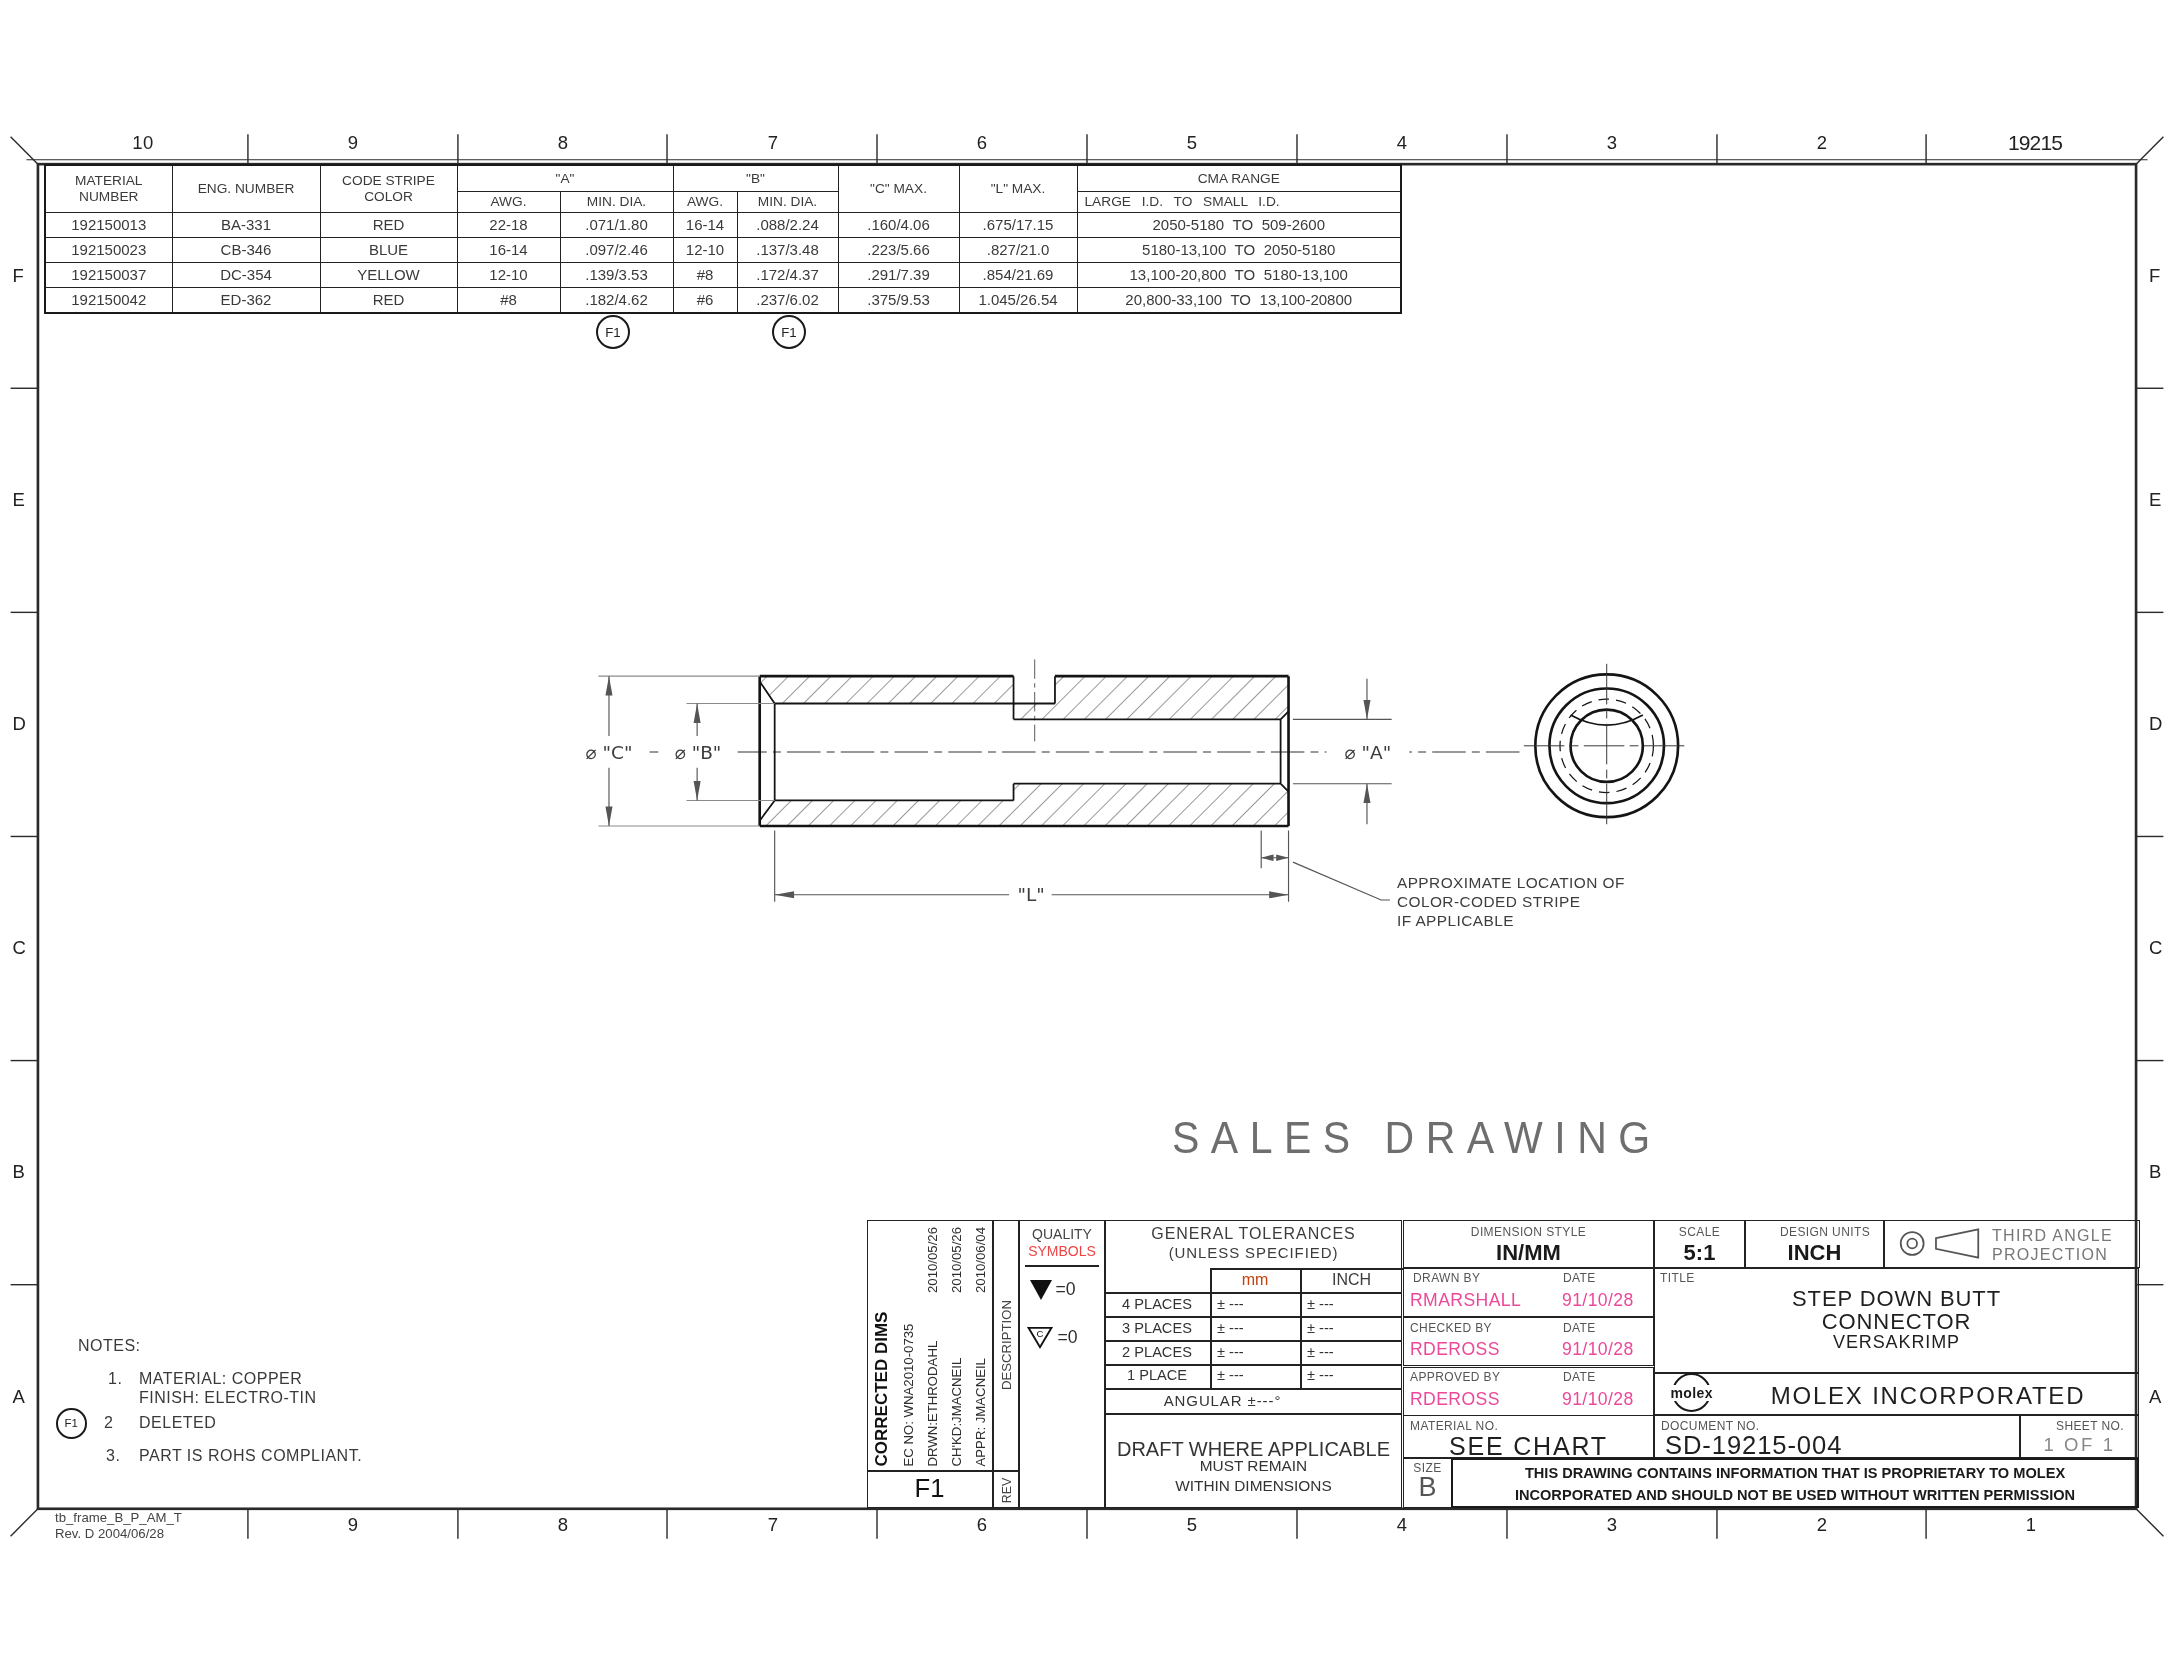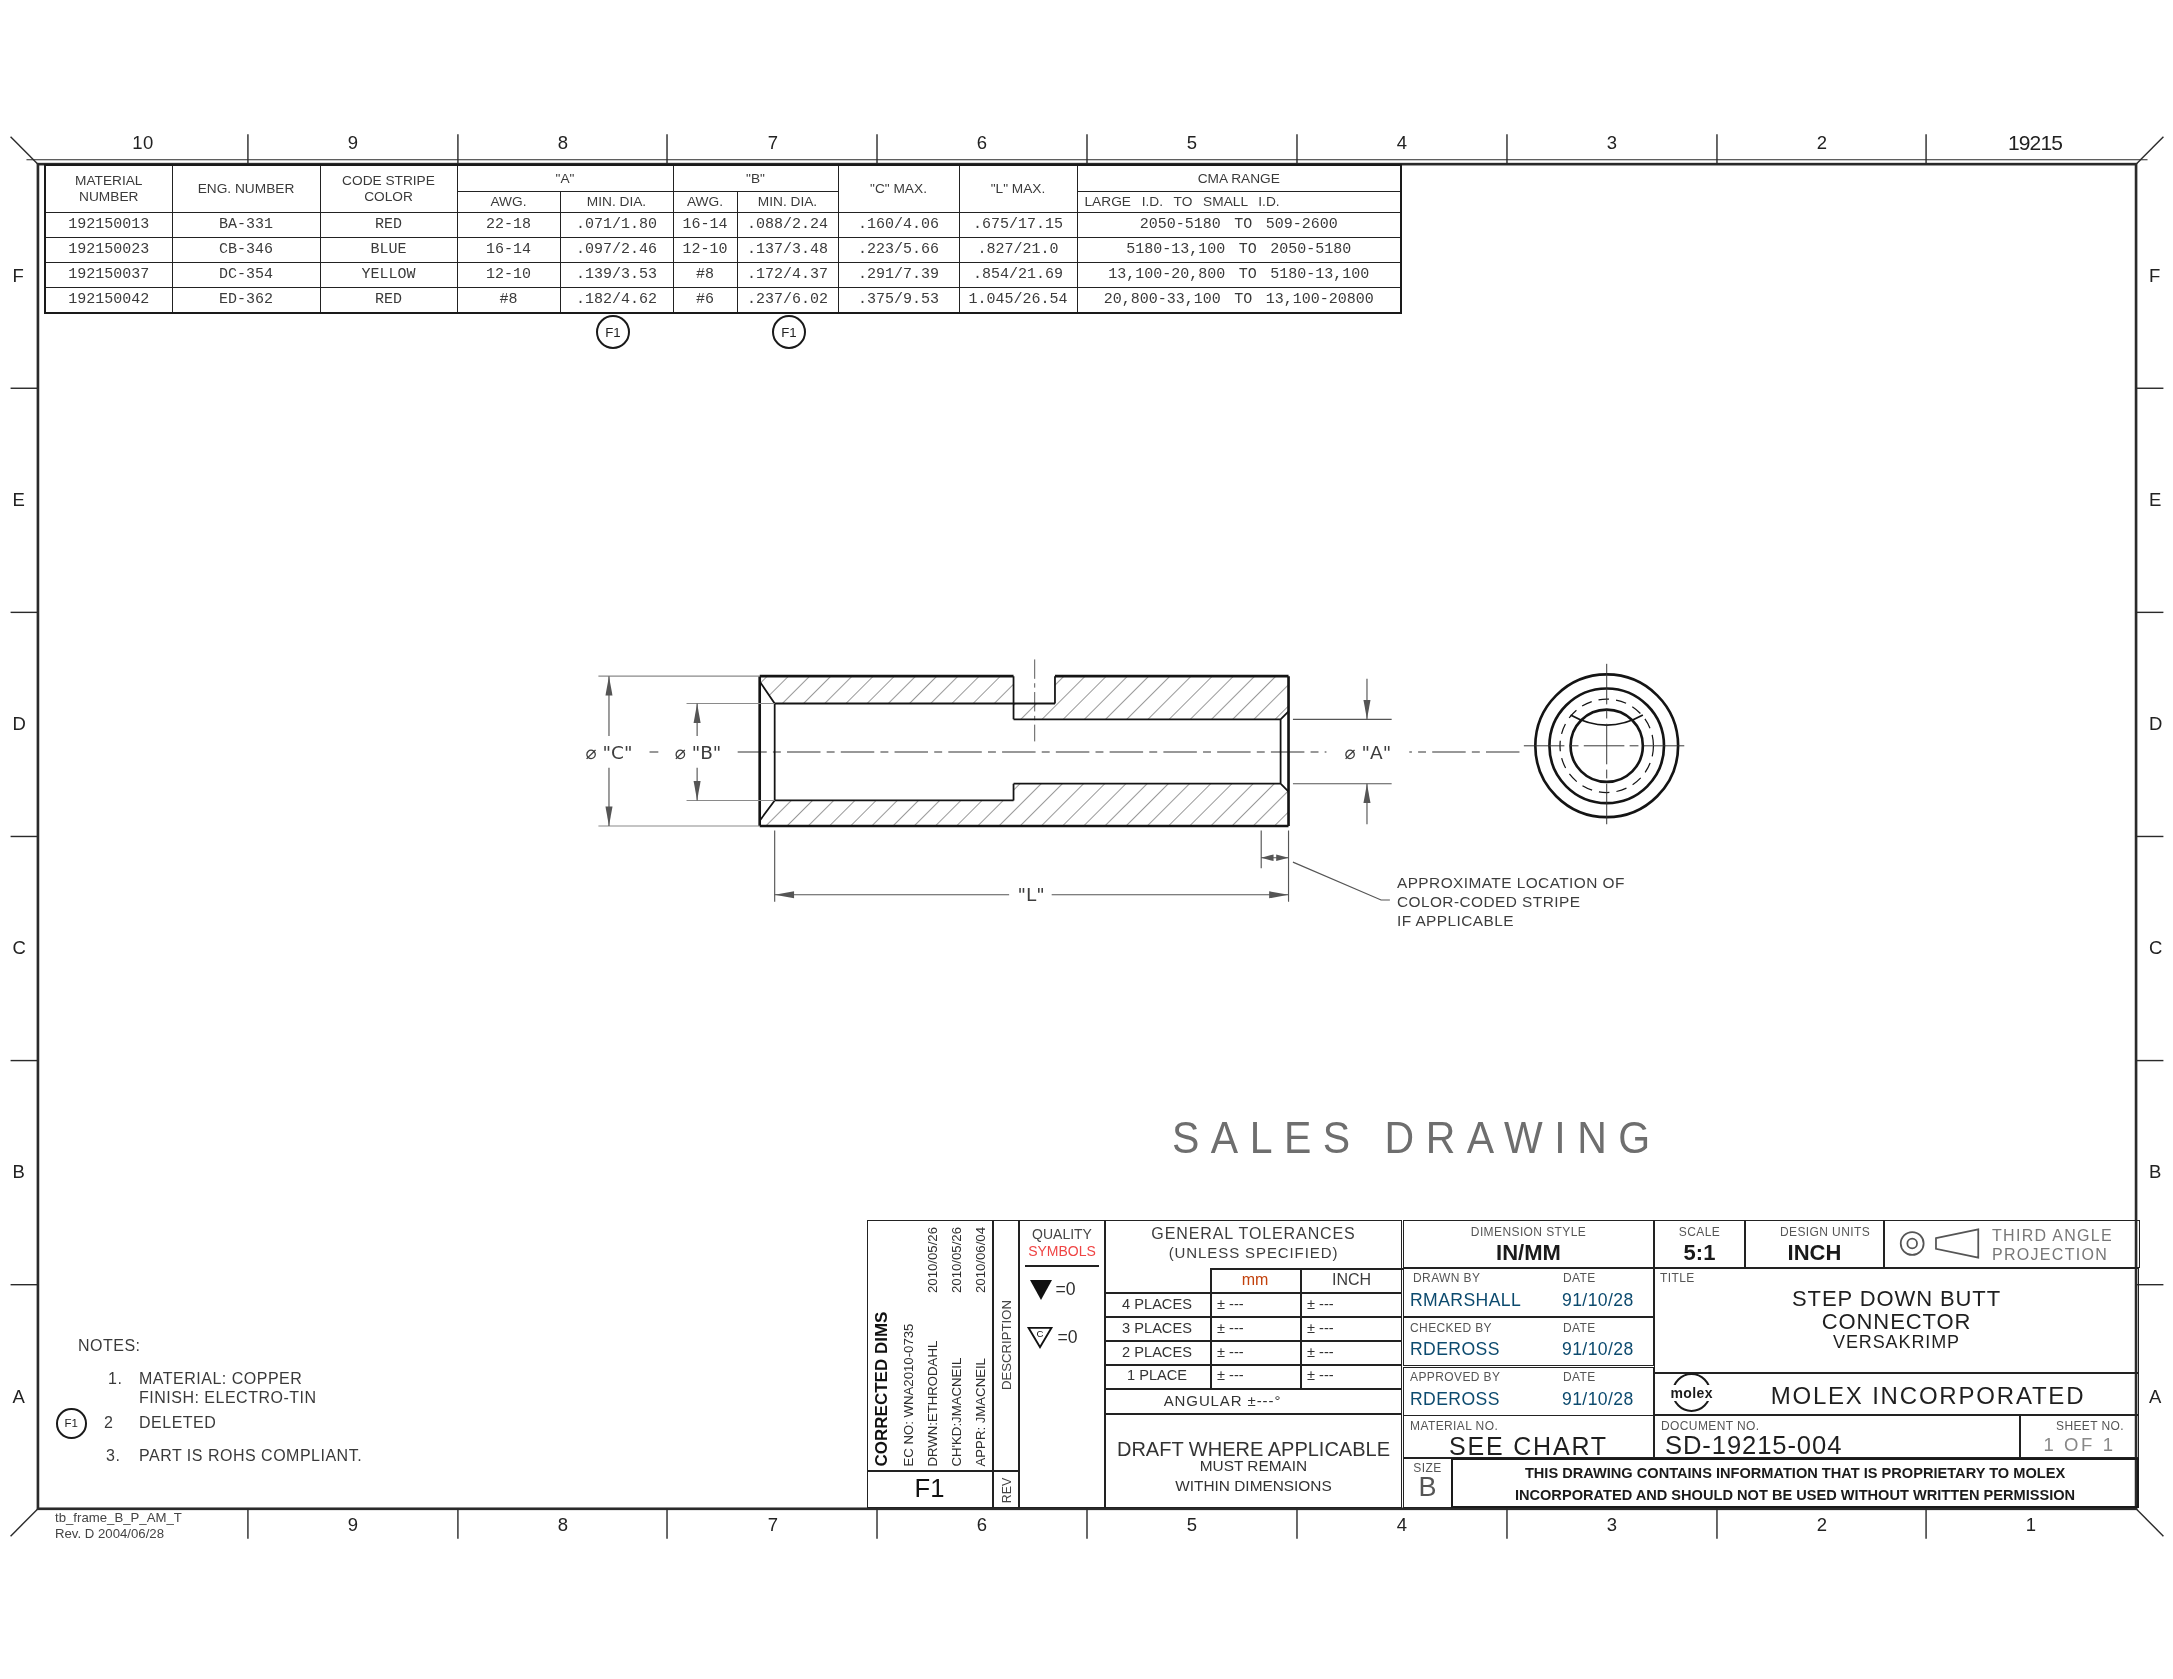--- a/index.html
+++ b/index.html
@@ -10,29 +10,29 @@
   svg{display:block;}
   
   .zone{position:absolute;transform:translateX(-50%);font-size:18.5px;color:#222;letter-spacing:0.4px;}
   .zoneL{position:absolute;transform:translateY(-50%);font-size:18.5px;color:#222;}
   
   table.spec{border-collapse:collapse;table-layout:fixed;}
   table.spec th,table.spec td{border:1.6px solid #222;font-weight:normal;color:#3a3a3a;
      text-align:center;padding:0;line-height:1.15;overflow:hidden;}
   table.spec{border:2.3px solid #1a1a1a;}
   table.spec th{font-size:13.7px;}
-  table.spec td{font-size:15px;font-family:Liberation Mono, monospace;}
+  table.spec td{font-size:15px;}
   td.cma{text-align:left;padding-left:8.8px;word-spacing:4.4px;}
   .flag{position:absolute;width:30px;height:30px;border:2.3px solid #1a1a1a;border-radius:50%;
         font-size:13.2px;color:#222;display:flex;align-items:center;justify-content:center;}
   
   .box{position:absolute;border:1.8px solid #222;box-sizing:border-box;}
   .box3{position:absolute;border:2.3px solid #1a1a1a;box-sizing:border-box;}
   .lbl{position:absolute;font-size:12px;color:#555;letter-spacing:0.4px;}
-  .val{position:absolute;font-size:17.6px;color:#0c4a6e;letter-spacing:0.4px;}
+  .val{position:absolute;font-size:17.6px;color:#ec4899;letter-spacing:0.4px;}
   .ln{position:absolute;background:#222;}
   .watermark{position:absolute;font-size:41px;letter-spacing:11.5px;color:#6e6e6e;font-weight:400;
              transform:scale(1.0,1.08);transform-origin:left top;white-space:nowrap;}
   .note{position:absolute;font-size:16px;color:#3a3a3a;letter-spacing:0.5px;white-space:nowrap;}
   .rot{position:absolute;transform-origin:top left;display:flex;flex-direction:column;box-sizing:border-box;}
   .revline{display:flex;justify-content:space-between;align-items:center;padding:0 7px 0 3.5px;
            font-size:13.2px;color:#2e2e2e;white-space:nowrap;}
   .tria{width:0;height:0;border-left:11.5px solid transparent;border-right:11.5px solid transparent;
         border-top:20px solid #111;display:inline-block;}
   .qrow{position:absolute;display:flex;align-items:center;gap:3.5px;color:#2e2e2e;font-size:17.6px;}

